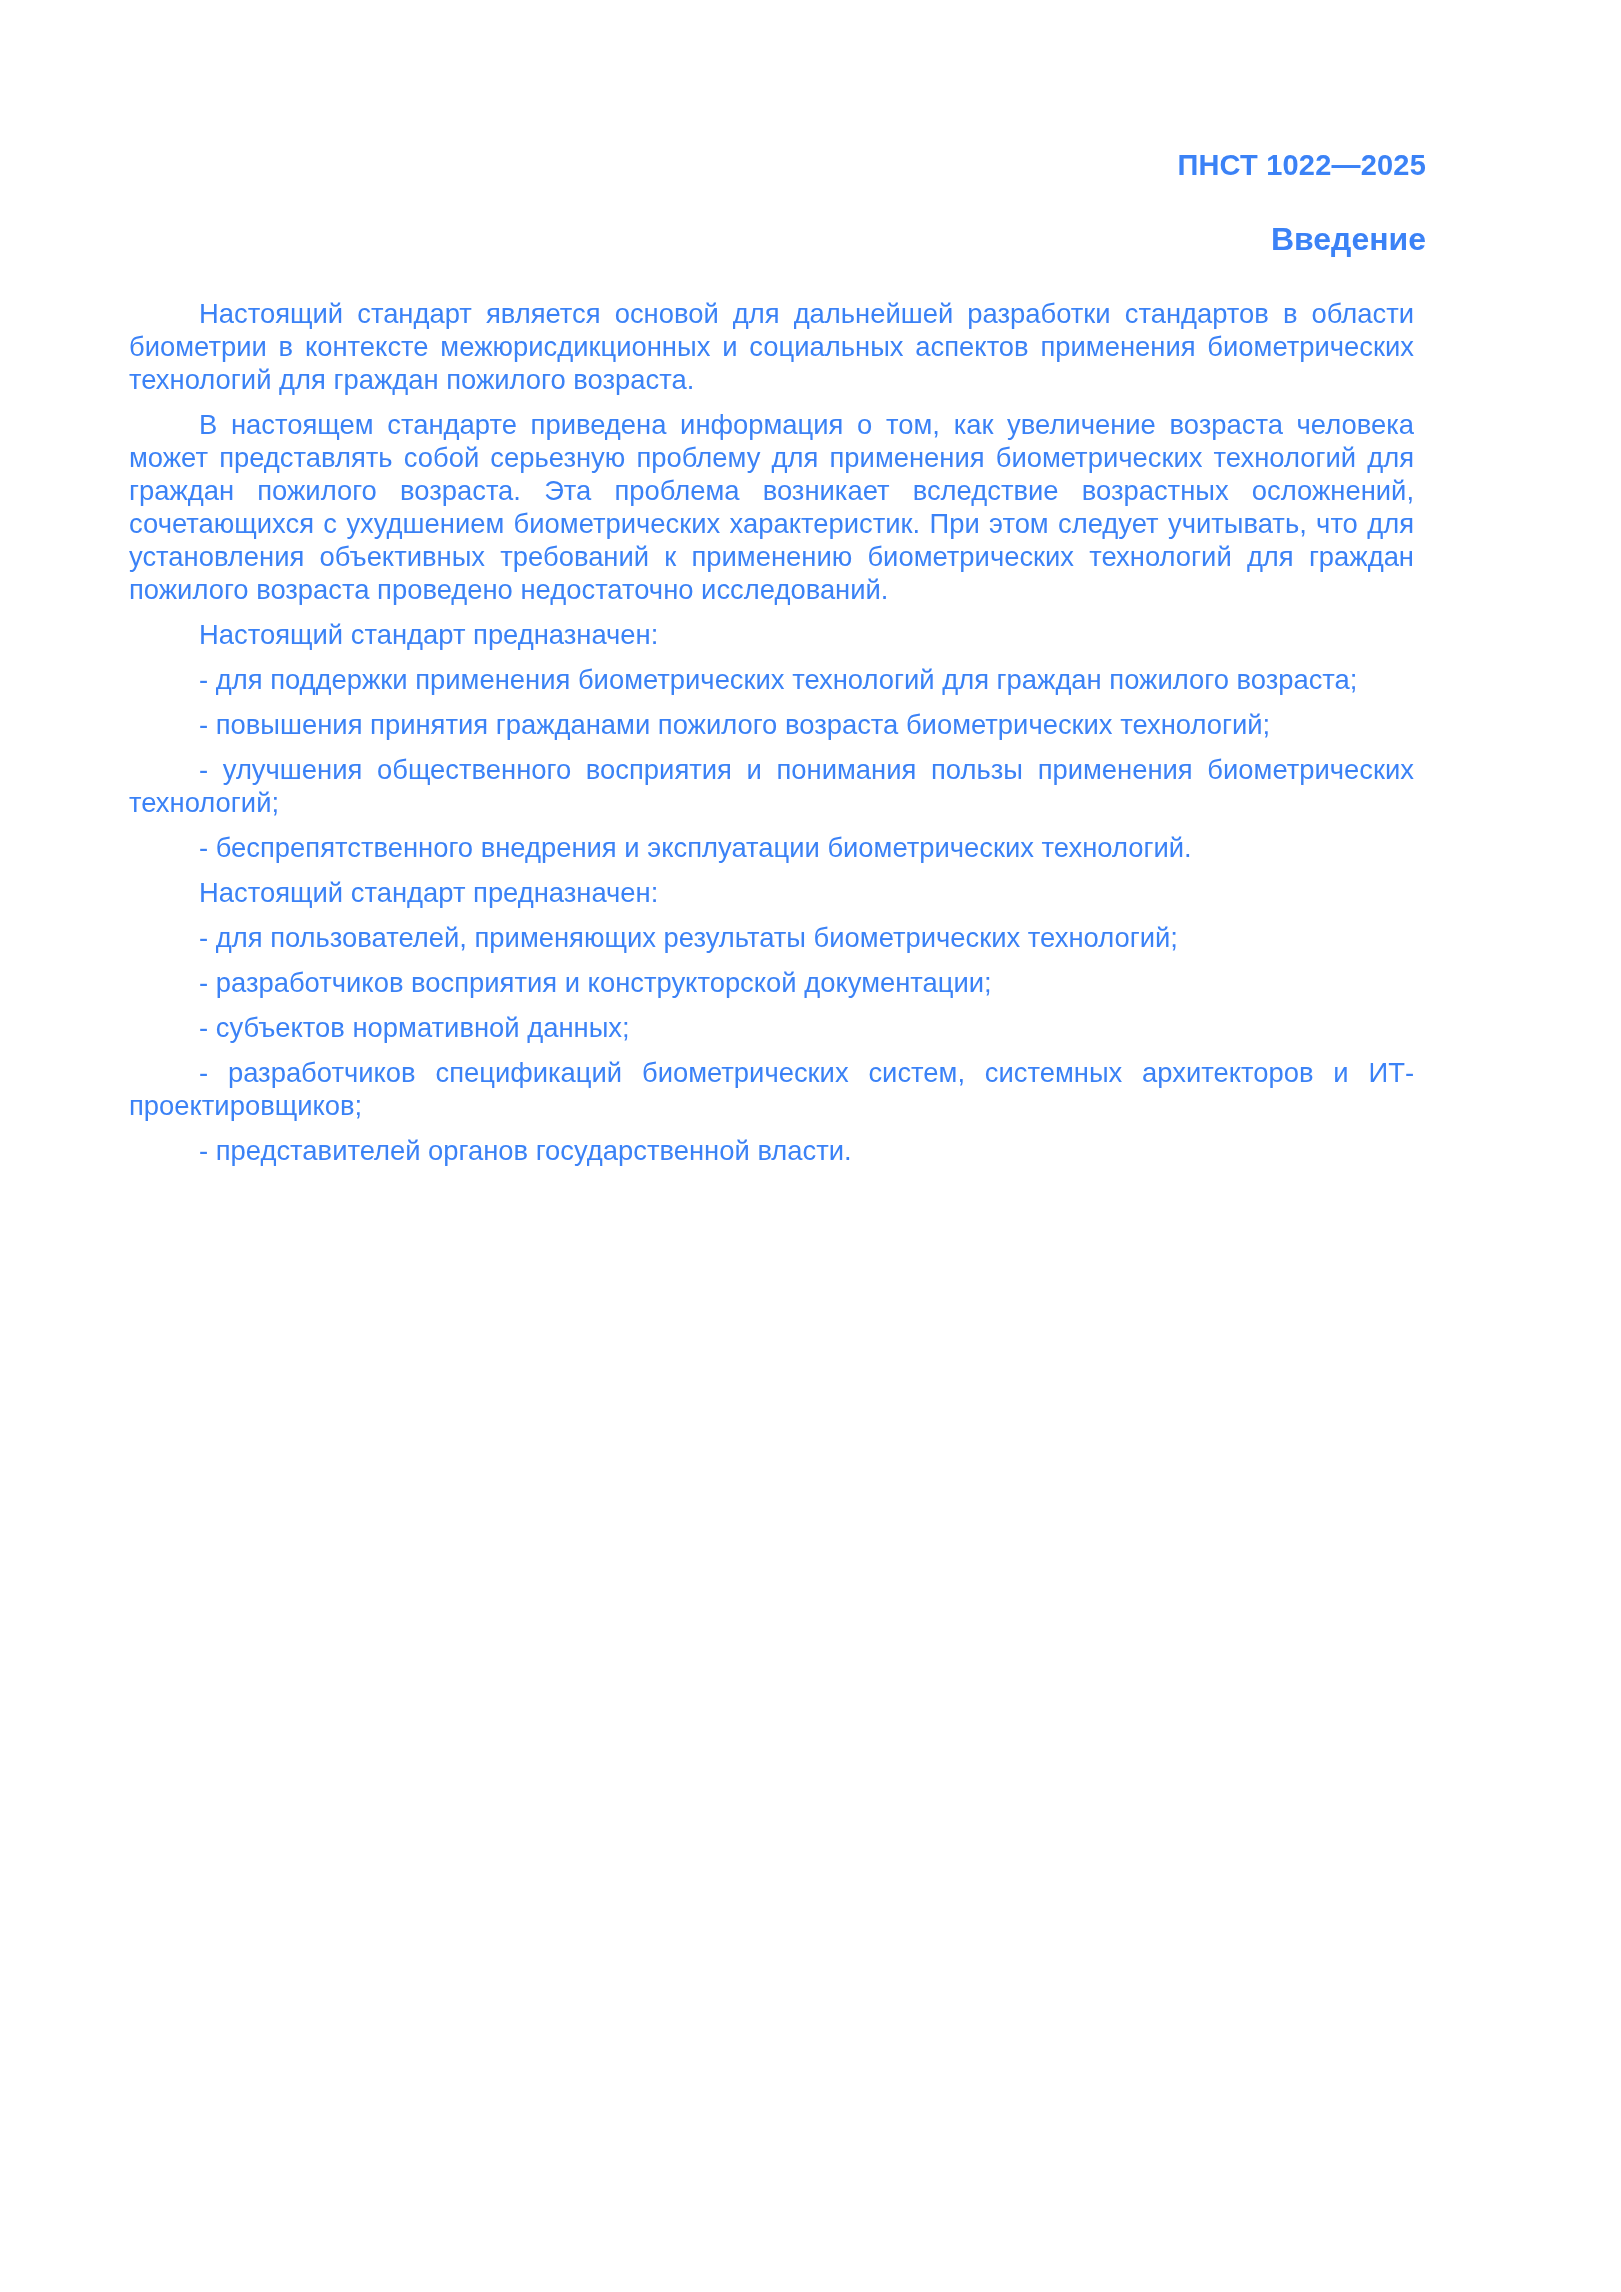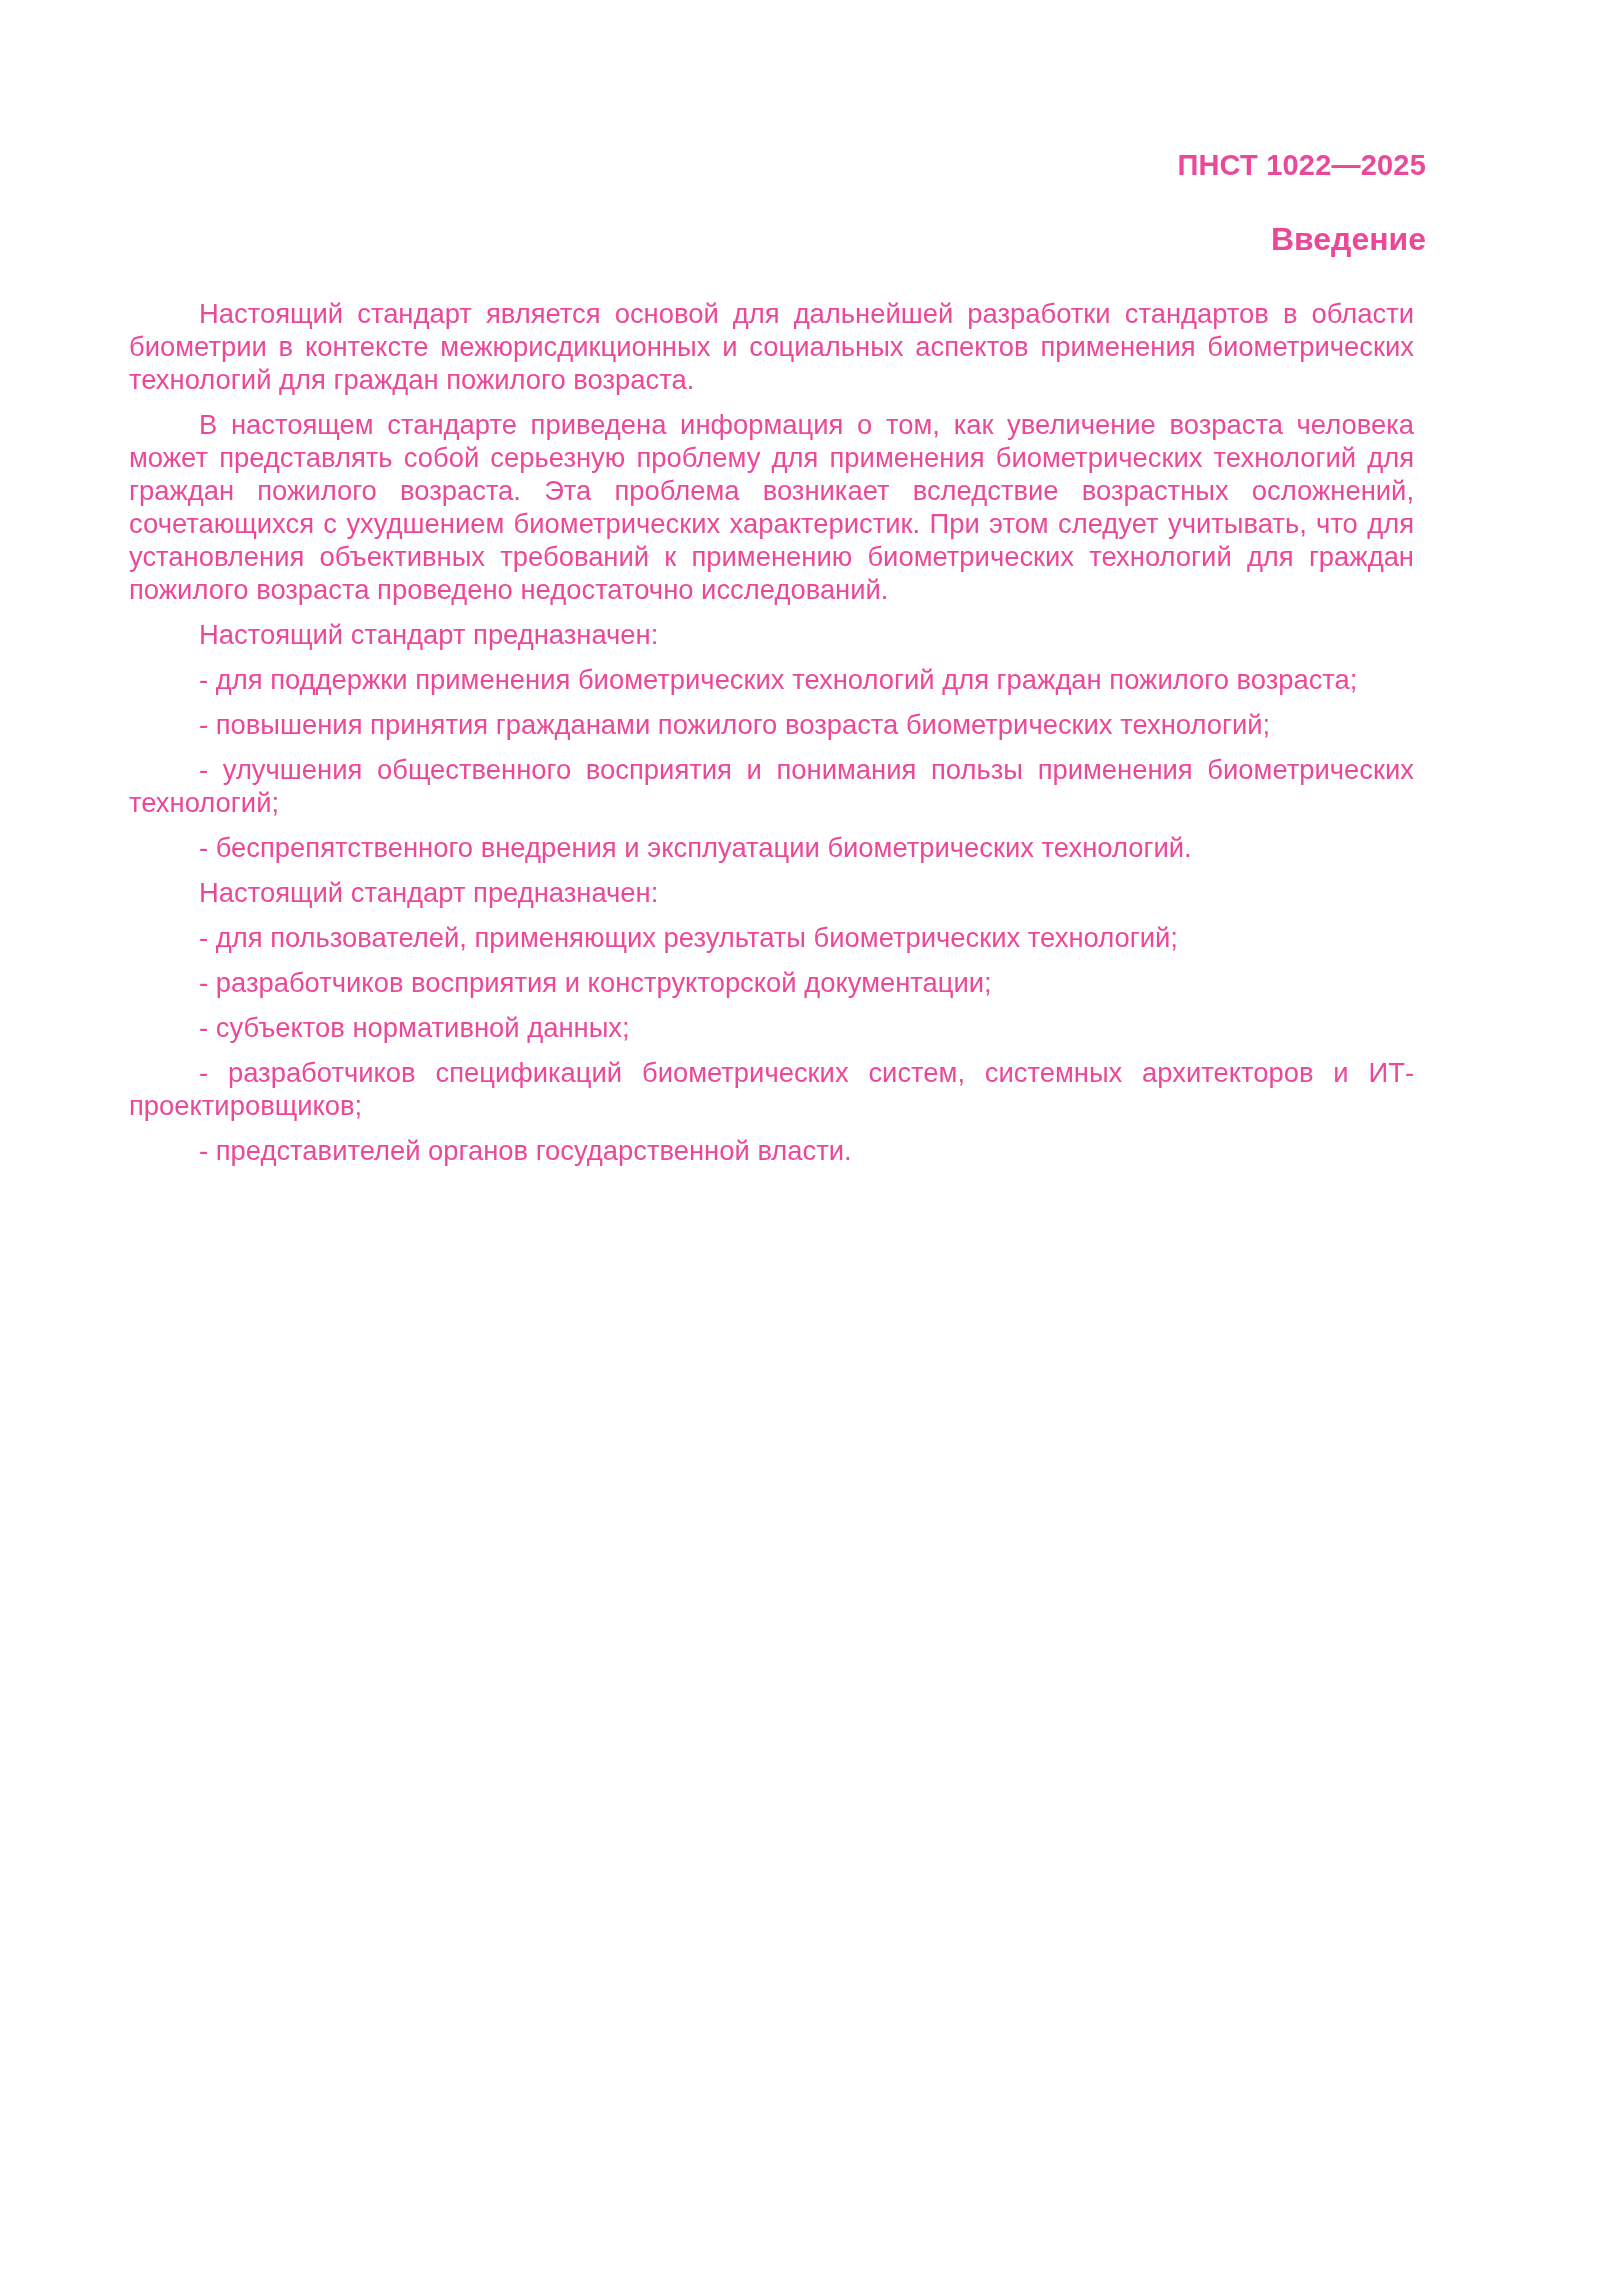--- a/index.html
+++ b/index.html
@@ -6,21 +6,21 @@
       margin: 0;
       padding: 0;
       background: #ffffff;
     }
     .page {
       position: relative;
       width: 1621px;
       height: 1907px;
       background: #ffffff;
       font-family: "Liberation Sans", sans-serif;
-      color: #ec4899;
+      color: #3b82f6;
       overflow: hidden;
     }
     .doc-header {
       position: absolute;
       top: 149px;
       left: 117px;
       width: 1309px;
       text-align: right;
       font-weight: bold;
       font-size: 29px;

